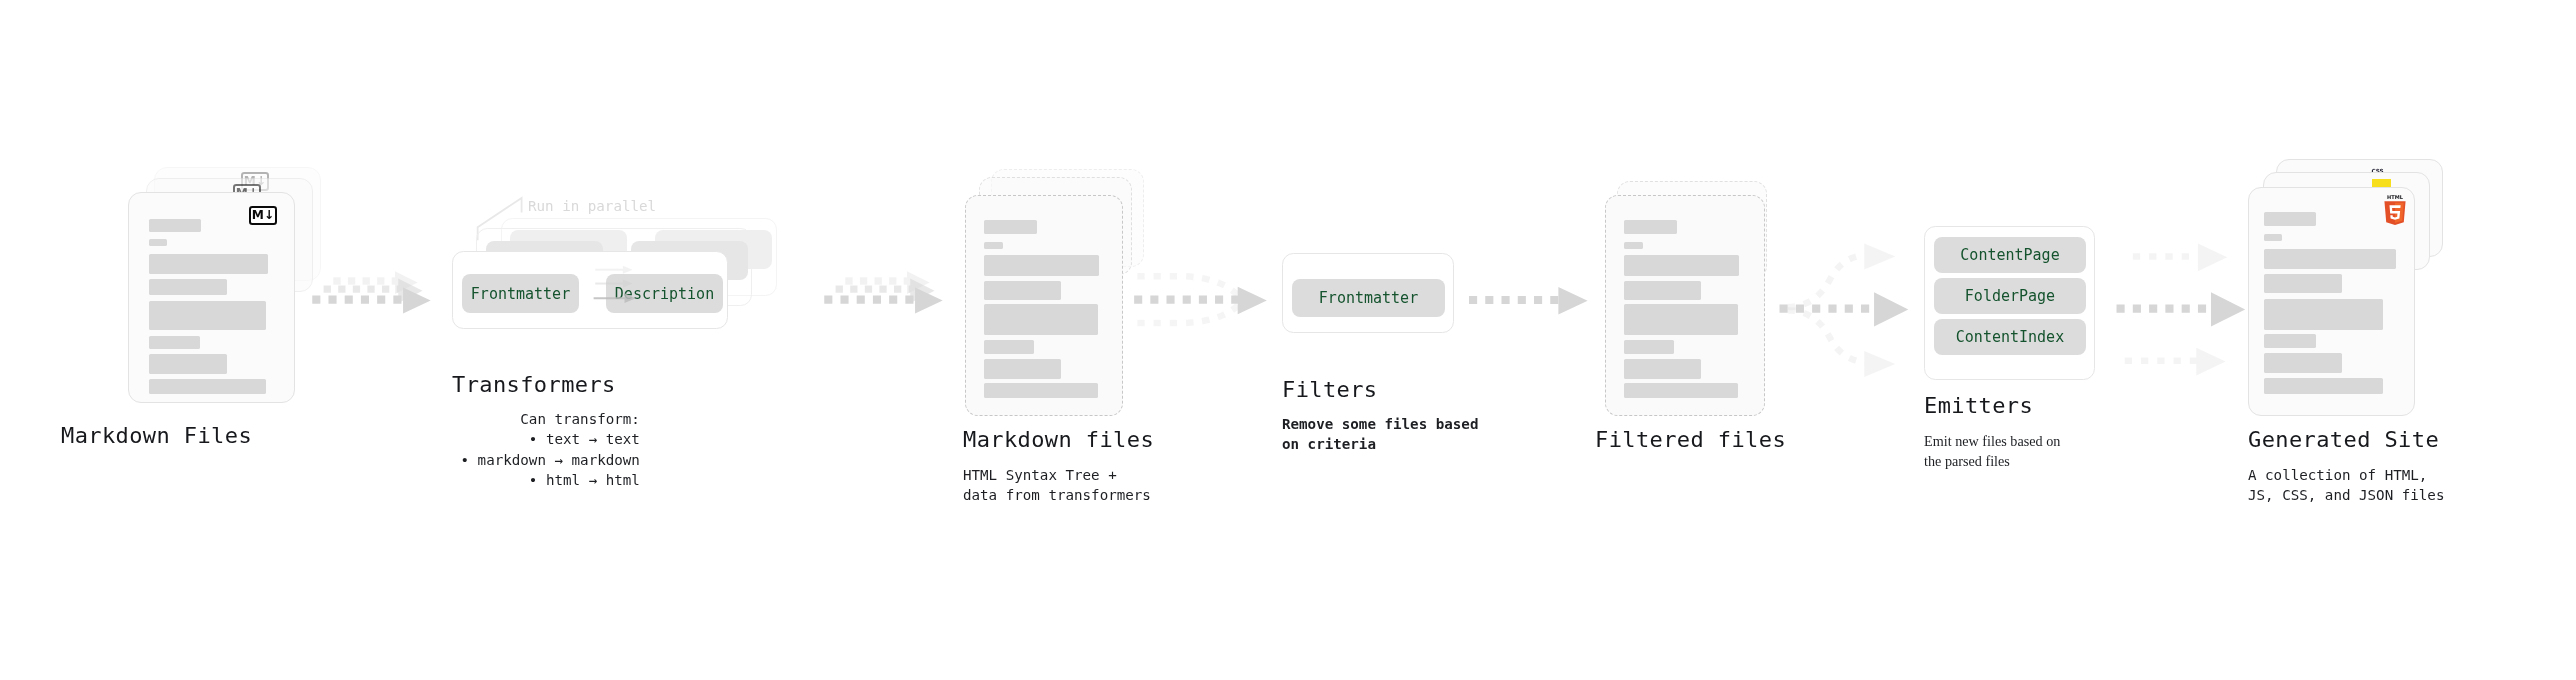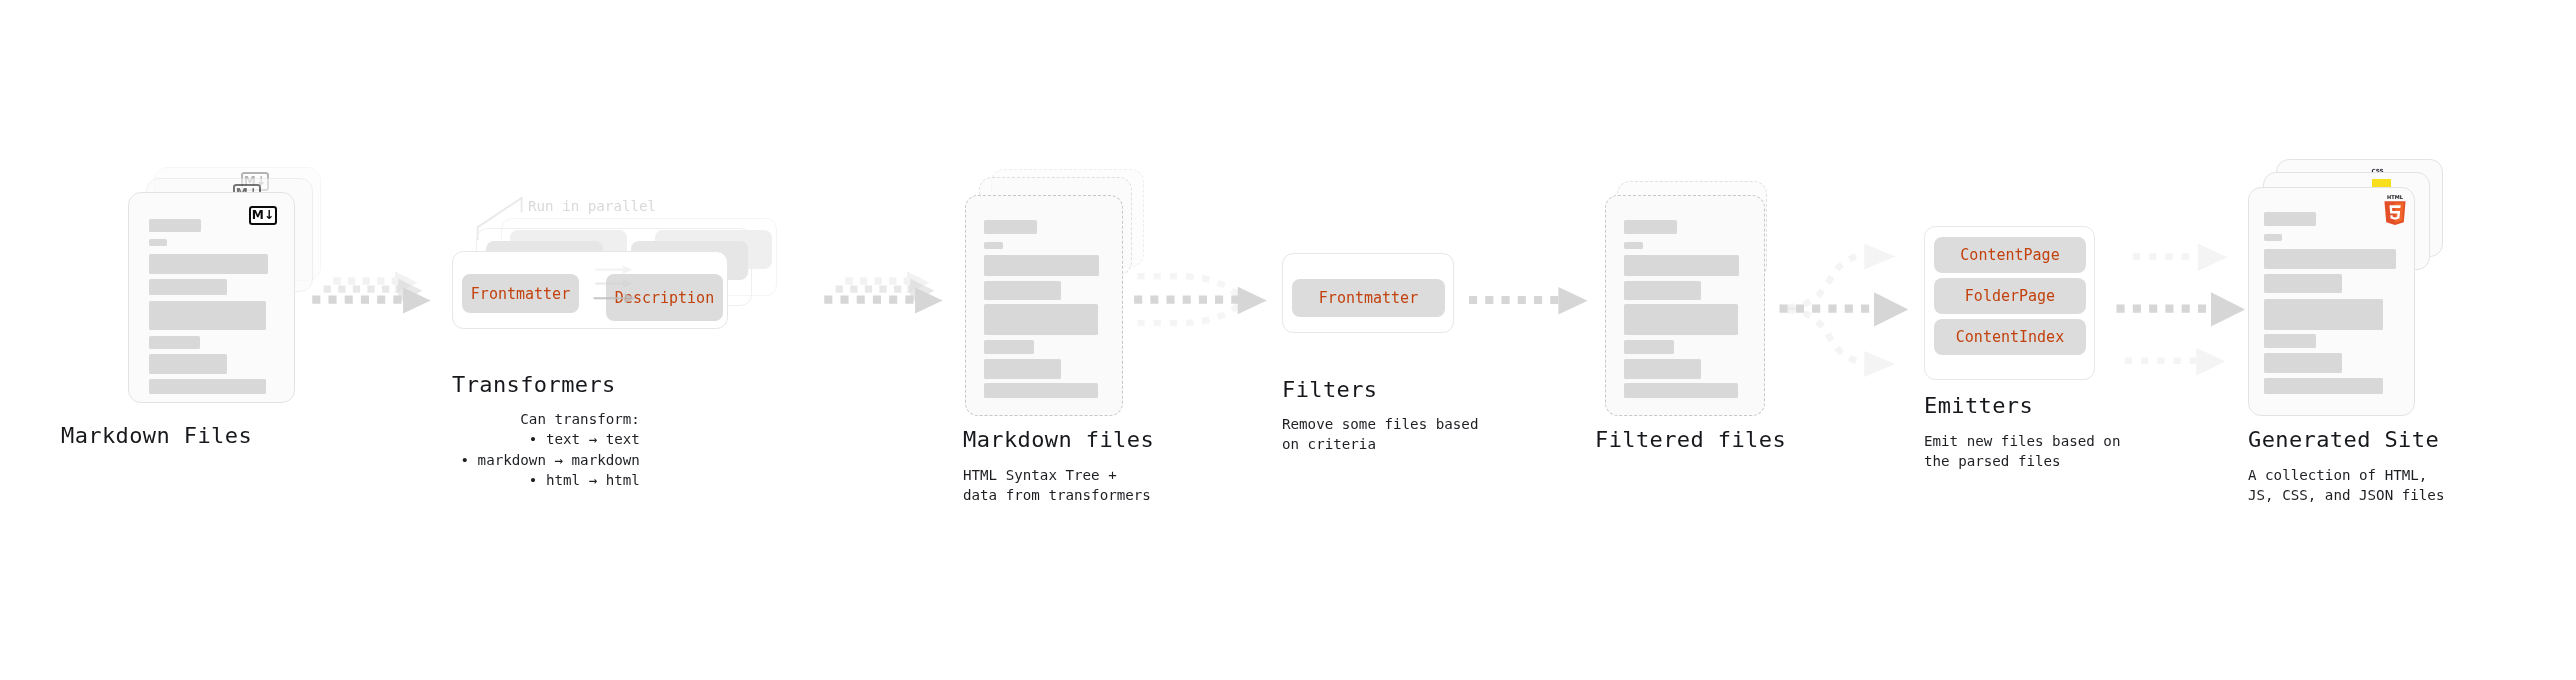--- a/index.html
+++ b/index.html
@@ -69,21 +69,21 @@
     background:#ffffff;
     box-sizing:border-box;
   }
   .stagebox.g1{border-color:#efefef;background:transparent;}
   .stagebox.g2{border-color:#f4f4f4;background:transparent;}
 
   .chip{
     position:absolute;
     background:#dcdcdc;
     border-radius:8.1px;
-    color:#c2410c;
+    color:#14532d;
     font-size:15px;
     display:flex;
     align-items:center;
     justify-content:center;
     box-sizing:border-box;
     white-space:nowrap;
     font-family:"DejaVu Sans Mono","Liberation Mono",monospace;
   }
   .chip.g1{background:#e6e6e6;color:transparent;}
   .chip.g2{background:#efefef;color:transparent;}
@@ -159,21 +159,21 @@
     <div class="stagebox g2" style="left:501px;top:218px;width:276px;height:78px;"></div>
     <div class="chip g2" style="left:510px;top:230px;width:117px;height:39px;"></div>
     <div class="chip g2" style="left:655px;top:230px;width:117px;height:39px;"></div>
 
     <div class="stagebox g1" style="left:476px;top:228px;width:276px;height:78px;"></div>
     <div class="chip g1" style="left:486px;top:241px;width:117px;height:39px;"></div>
     <div class="chip g1" style="left:631px;top:241px;width:117px;height:39px;"></div>
 
     <div class="stagebox" style="left:452px;top:251px;width:276px;height:78px;"></div>
     <div class="chip" style="left:462px;top:274px;width:117px;height:39px;">Frontmatter</div>
-    <div class="chip" style="left:606px;top:274px;width:117px;height:47px;">Description</div>
+    <div class="chip" style="left:606px;top:274px;width:117px;height:39px;">Description</div>
 
     <svg style="left:595px;top:260px;" width="98" height="65" viewBox="0 0 120 80">
       <g opacity="0.25">
         <line x1="0" y1="12" x2="36" y2="12" stroke="#cfcfcf" stroke-width="2.5"></line>
         <polygon points="34,7 46,12 34,17" fill="#cfcfcf"></polygon>
       </g>
       <g opacity="0.45">
         <line x1="0" y1="29" x2="36" y2="29" stroke="#cfcfcf" stroke-width="2.5"></line>
         <polygon points="34,24 46,29 34,34" fill="#cfcfcf"></polygon>
       </g>
@@ -236,21 +236,21 @@
       <line x1="0" y1="49" x2="130" y2="49" stroke="#d6d6d6" stroke-width="10" stroke-dasharray="10 10"></line>
       <polygon points="128,33 164,50 128,67" fill="#d6d6d6"></polygon>
     </g>
   </svg>
 
   <div class="stage">
     <div class="stagebox" style="left:1282px;top:253px;width:172px;height:80px;"></div>
     <div class="chip" style="left:1292px;top:279px;width:153px;height:38px;">Frontmatter</div>
 
     <div class="title" style="left:1282px;top:377px;">Filters</div>
-    <div class="subtitle" style="left:1282px;top:414px;">Remove some files based
+    <div class="subtitle" style="left:1282px;top:414px;font-weight:bold;">Remove some files based
 on criteria</div>
   </div>
 
   <svg style="left:1469px;top:286px;" width="130" height="49" viewBox="0 0 160 60">
     <line x1="0" y1="17" x2="112" y2="17" stroke="#d6d6d6" stroke-width="10" stroke-dasharray="10 10"></line>
     <polygon points="110,1 146,18 110,35" fill="#d6d6d6"></polygon>
   </svg>
 
   <div class="stage">
     <div class="filecard dashed ghost1" style="left:1617px;top:181px;width:150px;height:98px;"></div>
@@ -284,21 +284,21 @@
     </g>
   </svg>
 
   <div class="stage">
     <div class="stagebox" style="left:1924px;top:226px;width:171px;height:154px;"></div>
     <div class="chip" style="left:1934px;top:237px;width:152px;height:36px;">ContentPage</div>
     <div class="chip" style="left:1934px;top:278px;width:152px;height:36px;">FolderPage</div>
     <div class="chip" style="left:1934px;top:319px;width:152px;height:36px;">ContentIndex</div>
 
     <div class="title" style="left:1924px;top:393px;">Emitters</div>
-    <div class="subtitle" style="left:1924px;top:431px;">Emit new files based on
+    <div class="subtitle" style="left:1924px;top:431px;font-family:Liberation Serif, serif;">Emit new files based on
 the parsed files</div>
   </div>
 
   <svg style="left:2110px;top:232px;" width="171" height="163" viewBox="0 0 210 200">
     <g opacity="0.32">
       <line x1="28" y1="30" x2="112" y2="30" stroke="#dedede" stroke-width="8" stroke-dasharray="9 11"></line>
       <polygon points="108,14 144,31 108,48" fill="#dedede"></polygon>
     </g>
     <g opacity="0.32">
       <line x1="18" y1="158" x2="110" y2="158" stroke="#dedede" stroke-width="8" stroke-dasharray="9 11"></line>

